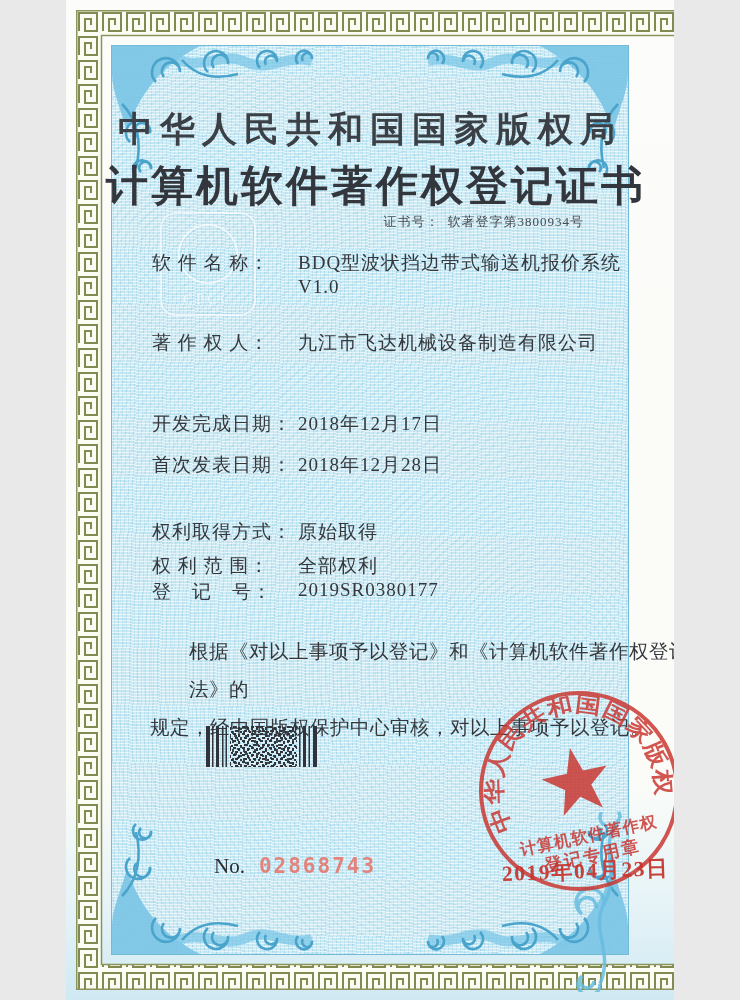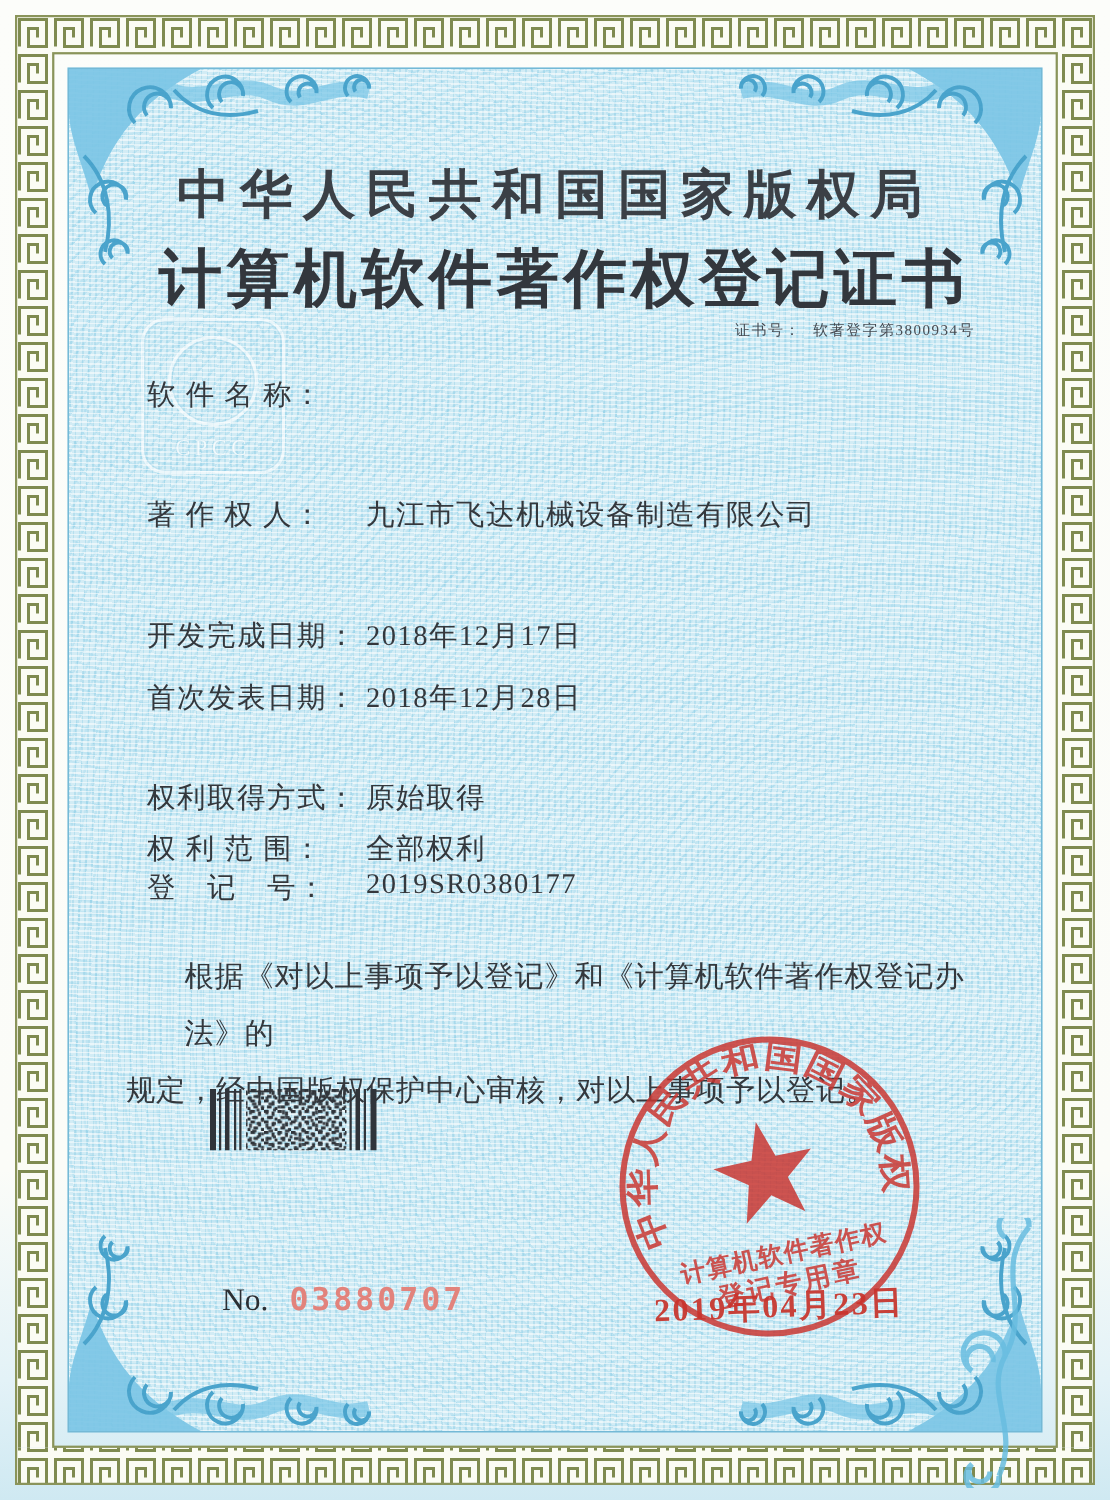--- a/index.html
+++ b/index.html
@@ -1,16 +1,16 @@
 <!DOCTYPE html>
 <html><head>
 <meta charset="utf-8">
 <style>
   html,body{margin:0;padding:0;background:#e9e9e9;}
-  .page{position:relative;width:740px;height:1000px;overflow:hidden;margin:0 auto;
+  .page{position:relative;width:608px;height:1000px;overflow:hidden;margin:0 auto;
         background:linear-gradient(180deg,#fcfdfa 0%,#fbfcf8 78%,#e3f2f7 92%,#cfe9f2 100%);
         font-family:"Liberation Serif","DejaVu Serif",serif;}
   
   .frame{position:absolute;left:10px;top:10px;}
   
   .blue-area{position:absolute;left:45px;top:45px;right:45px;bottom:45px;
      border:1.5px solid #74b9d6;
      background-color:#d2ecf5;
      background-image:
        repeating-linear-gradient(2deg, rgba(255,255,255,.55) 0 1px, rgba(255,255,255,0) 1px 3px),
@@ -21,25 +21,25 @@
   .corner.tl{left:46px;top:46px;}
   .corner.tr{right:46px;top:46px;transform:scaleX(-1);}
   .corner.bl{left:46px;bottom:46px;transform:scaleY(-1);}
   .corner.br{right:46px;bottom:46px;transform:scale(-1,-1);}
   .side-swirl{position:absolute;right:48px;top:812px;width:70px;height:180px;opacity:.85;}
 
   .authority{position:absolute;left:0;right:0;top:106px;text-align:center;
      font-size:35px;font-weight:700;letter-spacing:7px;color:#3b4046;}
   .cert-title{position:absolute;left:0;right:0;top:158px;text-align:center;
      font-size:42px;font-weight:700;letter-spacing:3px;color:#33373d;padding-left:12px;}
-  .certno{position:absolute;right:90px;top:213px;font-size:10px;color:#464b52;letter-spacing:1px;}
+  .certno{position:absolute;right:90px;top:213px;font-size:13px;color:#464b52;letter-spacing:1px;}
   .certno .lbl{margin-right:8px;}
 
   .field{position:absolute;left:86px;display:flex;align-items:flex-start;
-     font-size:19px;color:#34383d;letter-spacing:1px;margin-left:12px;}
+     font-size:19px;color:#34383d;letter-spacing:1px;}
   .field .lbl{display:inline-block;width:138px;white-space:nowrap;flex:0 0 auto;}
   .field .val{margin-left:8px;}
   .val2{display:block;}
   .f1{top:250px;} .f2{top:330px;} .f3{top:411px;} .f4{top:452px;align-items:center;}
   .f5{top:519px;} .f6{top:553px;} .f7{top:579px;}
 
   .statement{position:absolute;left:84px;top:633px;width:578px;
      font-size:19.5px;line-height:38px;color:#34383d;letter-spacing:.5px;}
   .statement .l1{padding-left:39px;}
 
@@ -161,20 +161,21 @@
     <span class="lbl">证书号：</span><span>软著登字第3800934号</span>
   </div>
 
   <div class="emboss">
     <div class="ring"></div>
     <div class="wm-txt">CPCC</div>
   </div>
 
   <div class="field f1">
     <span class="lbl">软 件 名 称：</span>
+    <span class="val"><span>BDQ型波状挡边带式输送机报价系统</span><span class="val2">V1.0</span></span>
   </div>
   <div class="field f2">
     <span class="lbl">著 作 权 人：</span>
     <span class="val">九江市飞达机械设备制造有限公司</span>
   </div>
   <div class="field f3">
     <span class="lbl">开发完成日期：</span>
     <span class="val">2018年12月17日</span>
   </div>
   <div class="field f4">
@@ -227,21 +228,21 @@
       <rect x="93" y="0" width="1.5" height="41"></rect>
         <rect x="97" y="0" width="3" height="41"></rect>
       <rect x="102.5" y="0" width="1.5" height="41"></rect>
         <rect x="107" y="0" width="4" height="41"></rect>
     </g>
     <rect x="24" y="0" width="67" height="41" fill="url(#bcm)"></rect>
     <rect x="24" y="0" width="67" height="41" fill="url(#bcm2)" opacity=".9"></rect>
   </svg>
 
   <div class="serial">
-    <span>No.</span><span class="num">03880707</span>
+    <span>No.</span><span class="num">02868743</span>
   </div>
 
   <div class="seal-date">2019年04月23日</div>
 
   <svg class="seal" viewBox="0 0 210 210" aria-hidden="true">
     <defs>
       <path id="sealArc" d="M33,130 A77,77 0 1 1 177,130" fill="none"></path>
     </defs>
     <g fill="#c9332e" opacity=".9">
       <circle cx="105" cy="105" r="98" fill="none" stroke="#c9332e" stroke-width="4"></circle>

